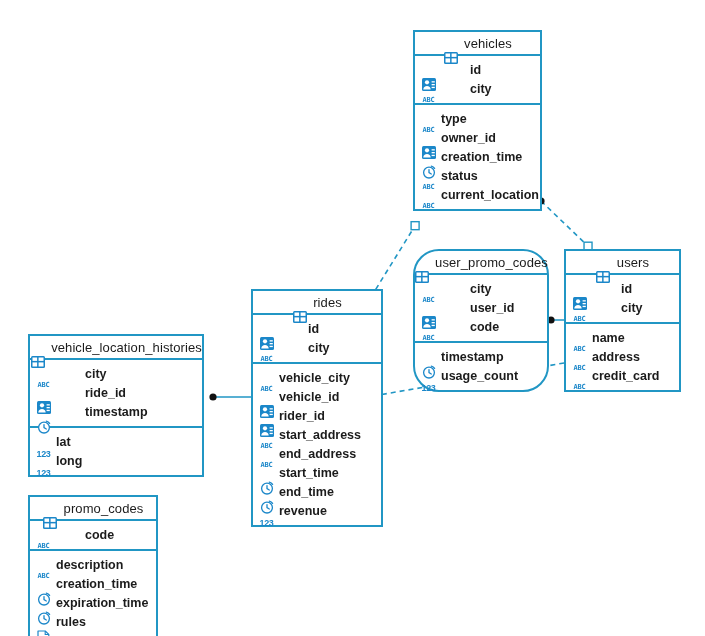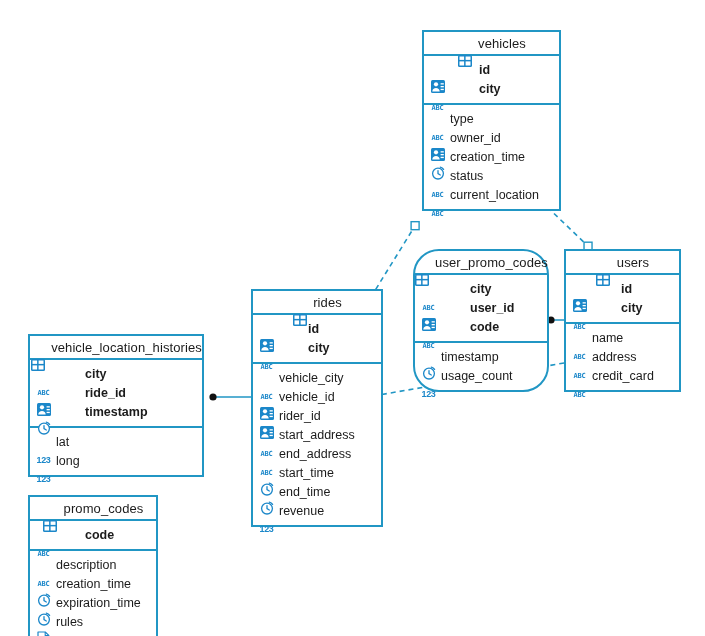--- a/index.html
+++ b/index.html
@@ -68,32 +68,33 @@
     display: flex;
     align-items: center;
     gap: 5px;
     padding: 0 6px;
     height: 19px;
     white-space: nowrap;
   }
   .field-name {
     font-size: 12.5px;
     color: #1b1b1b;
+    font-weight: bold;
   }
   .field-row.pk .field-name {
     font-weight: bold;
     padding-left: 29px;
   }
 
   .ico {
     width: 15px;
     height: 15px;
     flex: 0 0 15px;
     display: inline-flex;
-    align-items: flex-end;
+    align-items: flex-start;
     justify-content: center;
     margin-top: 32px;
   }
   .ico svg { display: block; }
 
   .abc-ico {
     font-family: "DejaVu Sans Mono", monospace;
     font-size: 7px;
     font-weight: bold;
     color: #1b87c9;
@@ -131,21 +132,21 @@
       <g>
         <line x1="373" y1="396" x2="593" y2="358" stroke="#2196c4" stroke-width="1.6" fill="none" stroke-dasharray="5 4"></line>
         <circle cx="373" cy="396" r="3.6" fill="#111111"></circle>
         <rect x="583.5802540857695" y="354.9361379306398" width="8" height="8" fill="#ffffff" stroke="#2196c4" stroke-width="1.4"></rect>
       </g>
       <g>
         <line x1="213" y1="397" x2="251" y2="397" stroke="#2196c4" stroke-width="1.6" fill="none"></line>
         <circle cx="213" cy="397" r="3.6" fill="#111111"></circle>
       </g>
     </svg>
-<div class="table-node" style="left: 422px; top: 30px; width: 139px;">
+<div class="table-node" style="left: 413px; top: 30px; width: 129px;">
       <div class="tbl-header">
         <span class="ico">
           <svg width="14" height="12" viewBox="0 0 14 12">
             <rect x="0" y="0" width="14" height="12" rx="1.5" fill="#1b87c9"></rect>
             <rect x="1.5" y="1.5" width="4.6" height="3.4" fill="#ffffff"></rect>
             <rect x="7.6" y="1.5" width="4.9" height="3.4" fill="#ffffff"></rect>
             <rect x="1.5" y="6.4" width="4.6" height="4.1" fill="#ffffff"></rect>
             <rect x="7.6" y="6.4" width="4.9" height="4.1" fill="#ffffff"></rect>
           </svg>
         </span>

